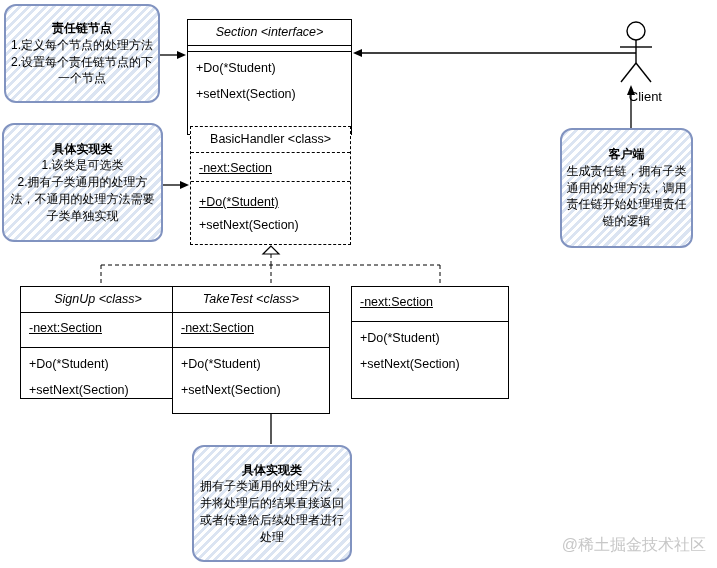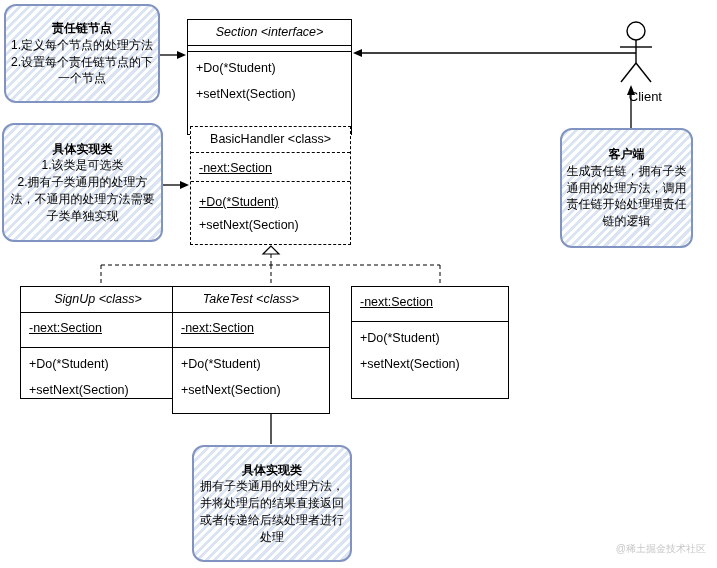--- a/index.html
+++ b/index.html
@@ -28,21 +28,21 @@
   .uml-attrs { border-bottom:1px solid #000; padding:8px 0 0 8px;text-decoration:underline; }
   .uml-methods { padding:5px 0 0 8px; }
   .uml-member { height:26px; line-height:22px; }
   .uml.dashed { border-style:dashed; }
   .uml.dashed .uml-title, .uml.dashed .uml-attrs { border-bottom-style:dashed; }
   .underline { text-decoration:underline; }
 
   .svg-layer { position:absolute; left:0; top:0; pointer-events:none; }
 
   .actor-label { position:absolute; left:610px; top:89px; width:52px; text-align:right; font-size:13px; }
-  .watermark { position:absolute; right:11px; bottom:12px; font-size:10px; color:#c7c7c7; }
+  .watermark { position:absolute; right:11px; bottom:12px; font-size:16px; color:#c7c7c7; }
 </style>
 </head>
 <body>
 
 <div class="canvas">
 
   <svg class="svg-layer" width="717" height="568" viewBox="0 0 717 568">
 
     <g>
       <line x1="160" y1="55" x2="179" y2="55" stroke="#000" stroke-width="1.3"></line>

